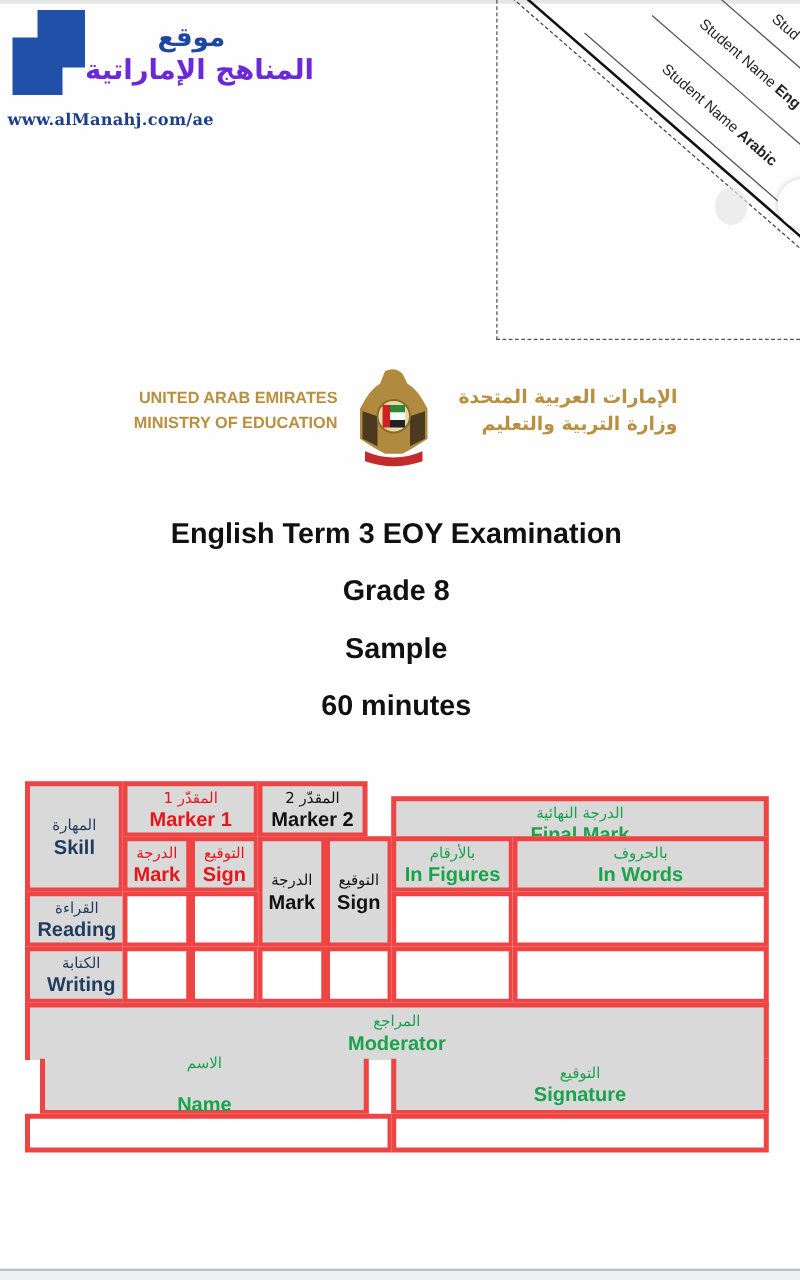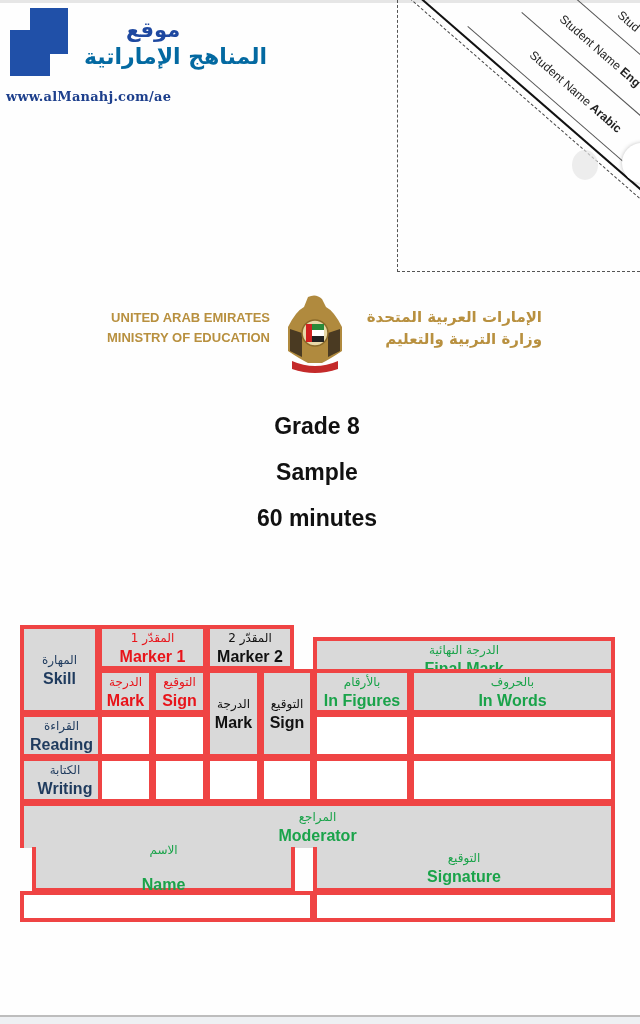--- a/index.html
+++ b/index.html
@@ -7,21 +7,21 @@
   body { position: relative; font-family: "Liberation Sans", sans-serif; }
 
   
   .top-strip { position: absolute; left: 0; top: 0; width: 640px; height: 3px; background: #e6e6e6; }
 
   
   .logo-mark { position: absolute; left: 10px; top: 8px; width: 60px; height: 68px; }
   .logo-mark .sq1 { position: absolute; left: 20px; top: 0; width: 38px; height: 46px; background: #2050a8; }
   .logo-mark .sq2 { position: absolute; left: 0; top: 22px; width: 40px; height: 46px; background: #2050a8; }
   .logo-ar1 { position: absolute; left: 126px; top: 18px; font-size: 21px; font-weight: bold; color: #1e48a0; font-family: "DejaVu Sans", sans-serif; direction: rtl; }
-  .logo-ar2 { position: absolute; left: 84px; top: 44px; font-size: 22px; font-weight: bold; color: #0369a1; font-family: "DejaVu Sans", sans-serif; direction: rtl; white-space: nowrap; text-align: right; }
+  .logo-ar2 { position: absolute; left: 68px; top: 44px; font-size: 22px; font-weight: bold; color: #6d28d9; font-family: "DejaVu Sans", sans-serif; direction: rtl; white-space: nowrap; text-align: right; }
   .logo-url { position: absolute; left: 6px; top: 89px; font-size: 13px; font-weight: bold; color: #1d3f8c; font-family: "DejaVu Serif", serif; letter-spacing: 0.2px; }
 
   
   .corner { position: absolute; left: 397px; top: 0; width: 243px; height: 272px; border-left: 1.5px dashed #555; border-bottom: 1.5px dashed #555; overflow: hidden; }
   .diag { position: absolute; height: 0; transform-origin: 0 0; }
   .diag-dash { left: 12px; top: -2px; width: 420px; border-top: 1.5px dashed #444; transform: rotate(41deg); }
   .diag-solid { left: 24px; top: -2px; width: 420px; border-top: 2.5px solid #111; transform: rotate(41deg); }
   .diag-l1 { left: 70px; top: 26px; width: 300px; border-top: 1px solid #555; transform: rotate(41deg); }
   .diag-l2 { left: 124px; top: 12px; width: 300px; border-top: 1px solid #555; transform: rotate(41deg); }
   .diag-l3 { left: 178px; top: -2px; width: 300px; border-top: 1px solid #555; transform: rotate(41deg); }
@@ -94,20 +94,21 @@
   <rect x="26" y="37" width="12" height="6" fill="#fff"></rect>
   <rect x="26" y="43" width="12" height="6" fill="#222"></rect>
   <path d="M6 68 Q29 78 52 68 L52 76 Q29 84 6 76 Z" fill="#c42a2a"></path>
 </svg>
 <div class="min-ar">
   <div>الإمارات العربية المتحدة</div>
   <div>وزارة التربية والتعليم</div>
 </div>
 
 <div class="title-block">
+  <div class="title-line">English Term 3 EOY Examination</div>
   <div class="title-line">Grade 8</div>
   <div class="title-line">Sample</div>
   <div class="title-line">60 minutes</div>
 </div>
 
 <div class="mtable">
 
   <div class="cell gray" style="left:0;top:0;width:79px;height:89px;">
     <div class="ar navy">المهارة</div>
     <div class="en navy">Skill</div>

